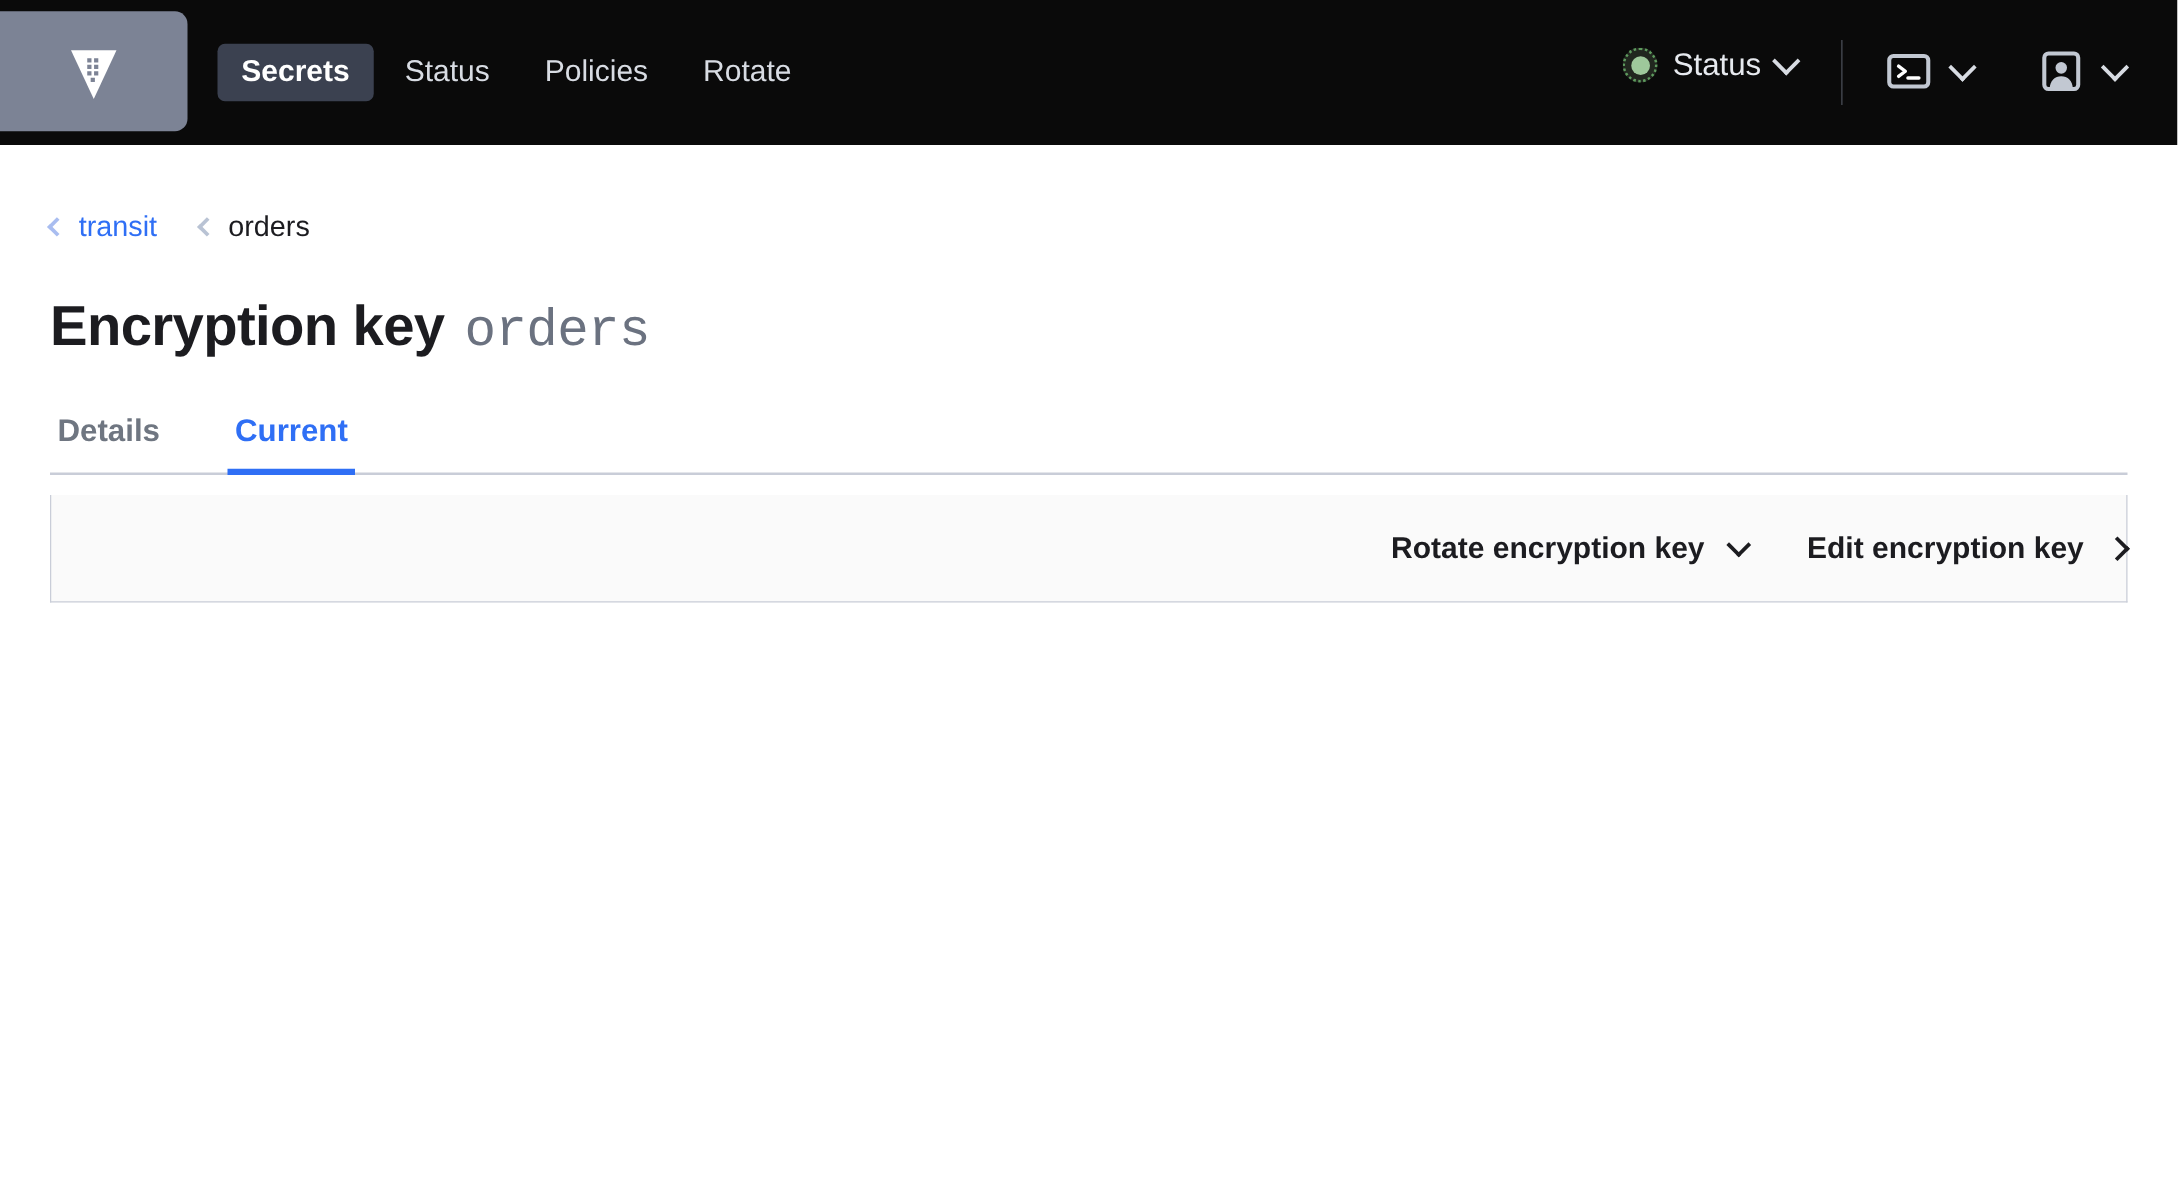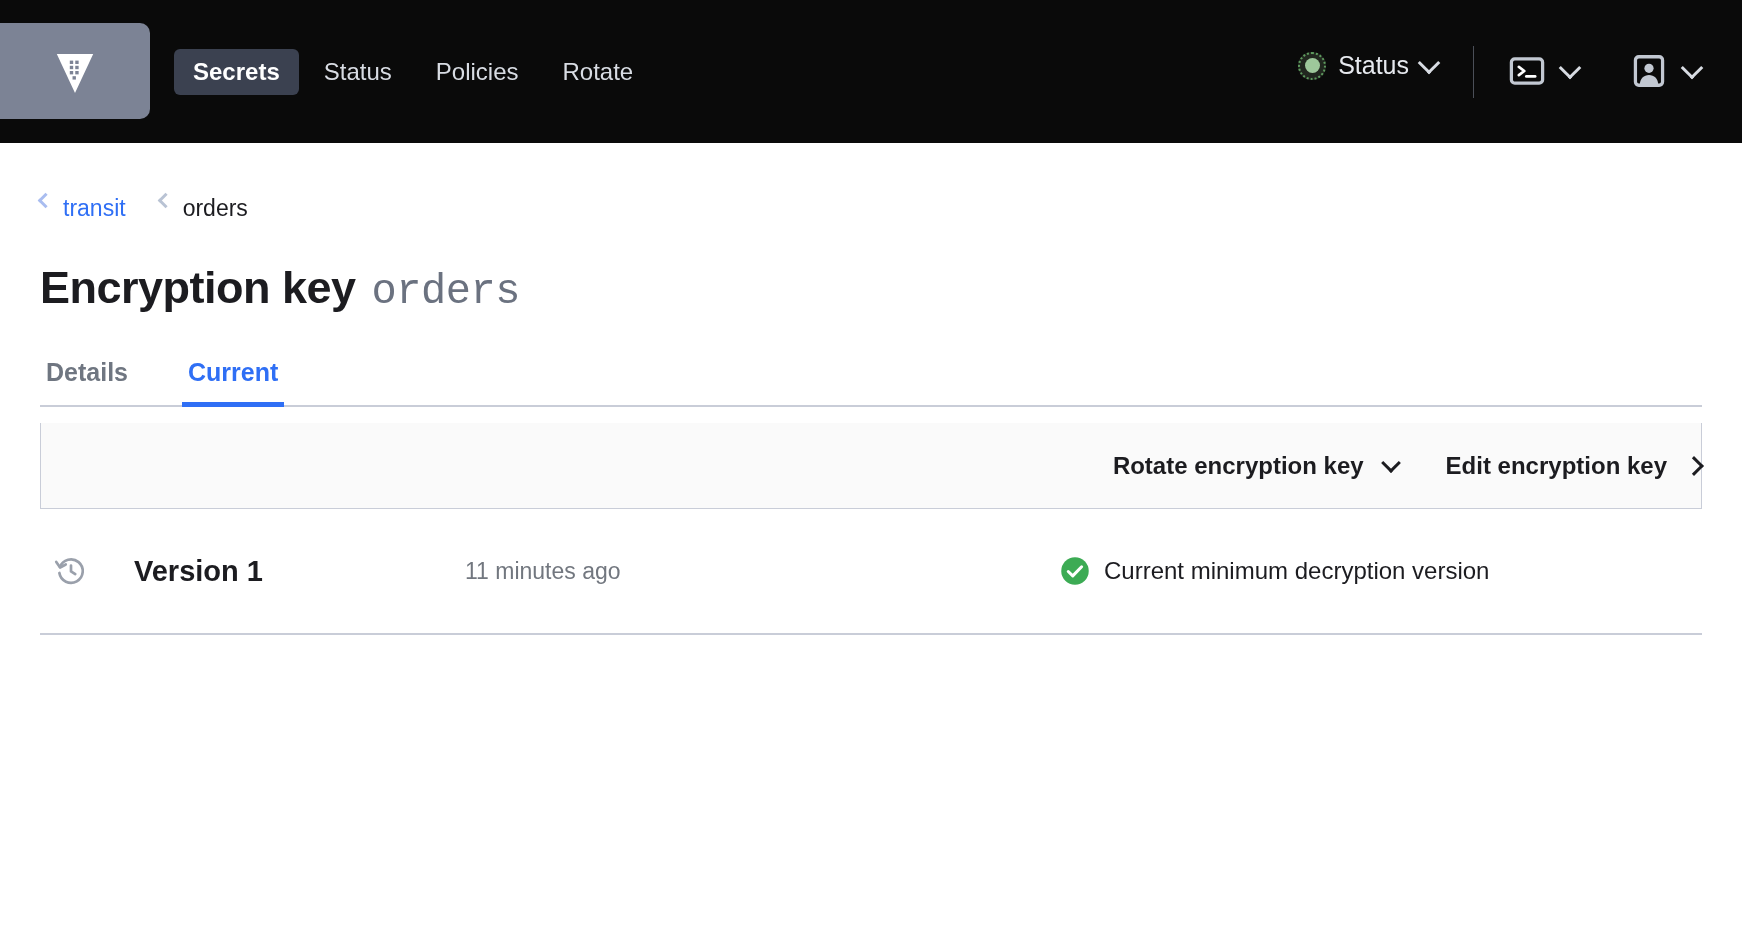--- a/index.html
+++ b/index.html
@@ -5,21 +5,21 @@
   * { box-sizing: border-box; margin: 0; padding: 0; }
   html, body {
     width: 1742px; height: 944px;
     background: #fff;
     font-family: "Liberation Sans", sans-serif;
     overflow: hidden;
   }
 
   
   .navbar {
-    height: 143px;
+    height: 116px;
     background: #0a0a0a;
     display: flex;
     align-items: center;
     position: relative;
   }
   .logo-tile {
     width: 150px; height: 96px;
     background: #7c8395;
     border-radius: 0 10px 10px 0;
     display: flex; align-items: center; justify-content: center;
@@ -83,21 +83,21 @@
     margin: 0 26px;
   }
   .icon-btn { display:flex; align-items:center; gap: 16px; padding: 6px 8px; border-radius: 6px; cursor:pointer; }
   .icon-box { width: 38px; height: 38px; display:block; }
   .gap-right { margin-left: 36px; }
 
   
   .main { padding: 0 40px; }
 
   .breadcrumb {
-    display: flex; align-items: flex-start;
+    display: flex; align-items: center;
     gap: 10px;
     margin-top: 52px;
     font-size: 23px;
   }
   .crumb-chevron {
     display:inline-block; width: 11px; height: 11px;
     border-left: 3px solid #a9bdf0;
     border-bottom: 3px solid #a9bdf0;
     transform: rotate(45deg);
     margin-right: 2px;
@@ -306,36 +306,14 @@
     <div class="toolbar-btn">
       <span>Rotate encryption key</span>
       <span class="chev-dark"></span>
     </div>
     <div class="toolbar-btn">
       <span>Edit encryption key</span>
       <span class="chev-right"></span>
     </div>
   </div>
 
-  <div class="version-list">
-    <div class="version-row">
-
-      <svg class="history-icon" viewBox="0 0 24 24">
-        <path d="M4.2 9.2 A8.3 8.3 0 1 1 3.8 13.4" fill="none" stroke="#9aa0ab" stroke-width="1.9" stroke-linecap="round"></path>
-        <path d="M1.6 5.6 L4.3 9.5 L8.3 7.4" fill="none" stroke="#9aa0ab" stroke-width="1.9" stroke-linecap="round" stroke-linejoin="round"></path>
-        <path d="M12 8.2 L12 12.3 L15 14.2" fill="none" stroke="#9aa0ab" stroke-width="1.9" stroke-linecap="round" stroke-linejoin="round"></path>
-      </svg>
-
-      <span class="version-name">Version 1</span>
-      <span class="version-time">11 minutes ago</span>
-
-      <span class="version-status">
-        <svg class="check-icon" viewBox="0 0 24 24">
-          <circle cx="12" cy="12" r="11" fill="#3cab54"></circle>
-          <path d="M6.6 12.4 L10.2 15.9 L17.3 8.6" fill="none" stroke="#ffffff" stroke-width="2.4" stroke-linecap="round" stroke-linejoin="round"></path>
-        </svg>
-        <span class="status-text">Current minimum decryption version</span>
-      </span>
-
-    </div>
-  </div>
 
 </div>
 
 </body></html>

